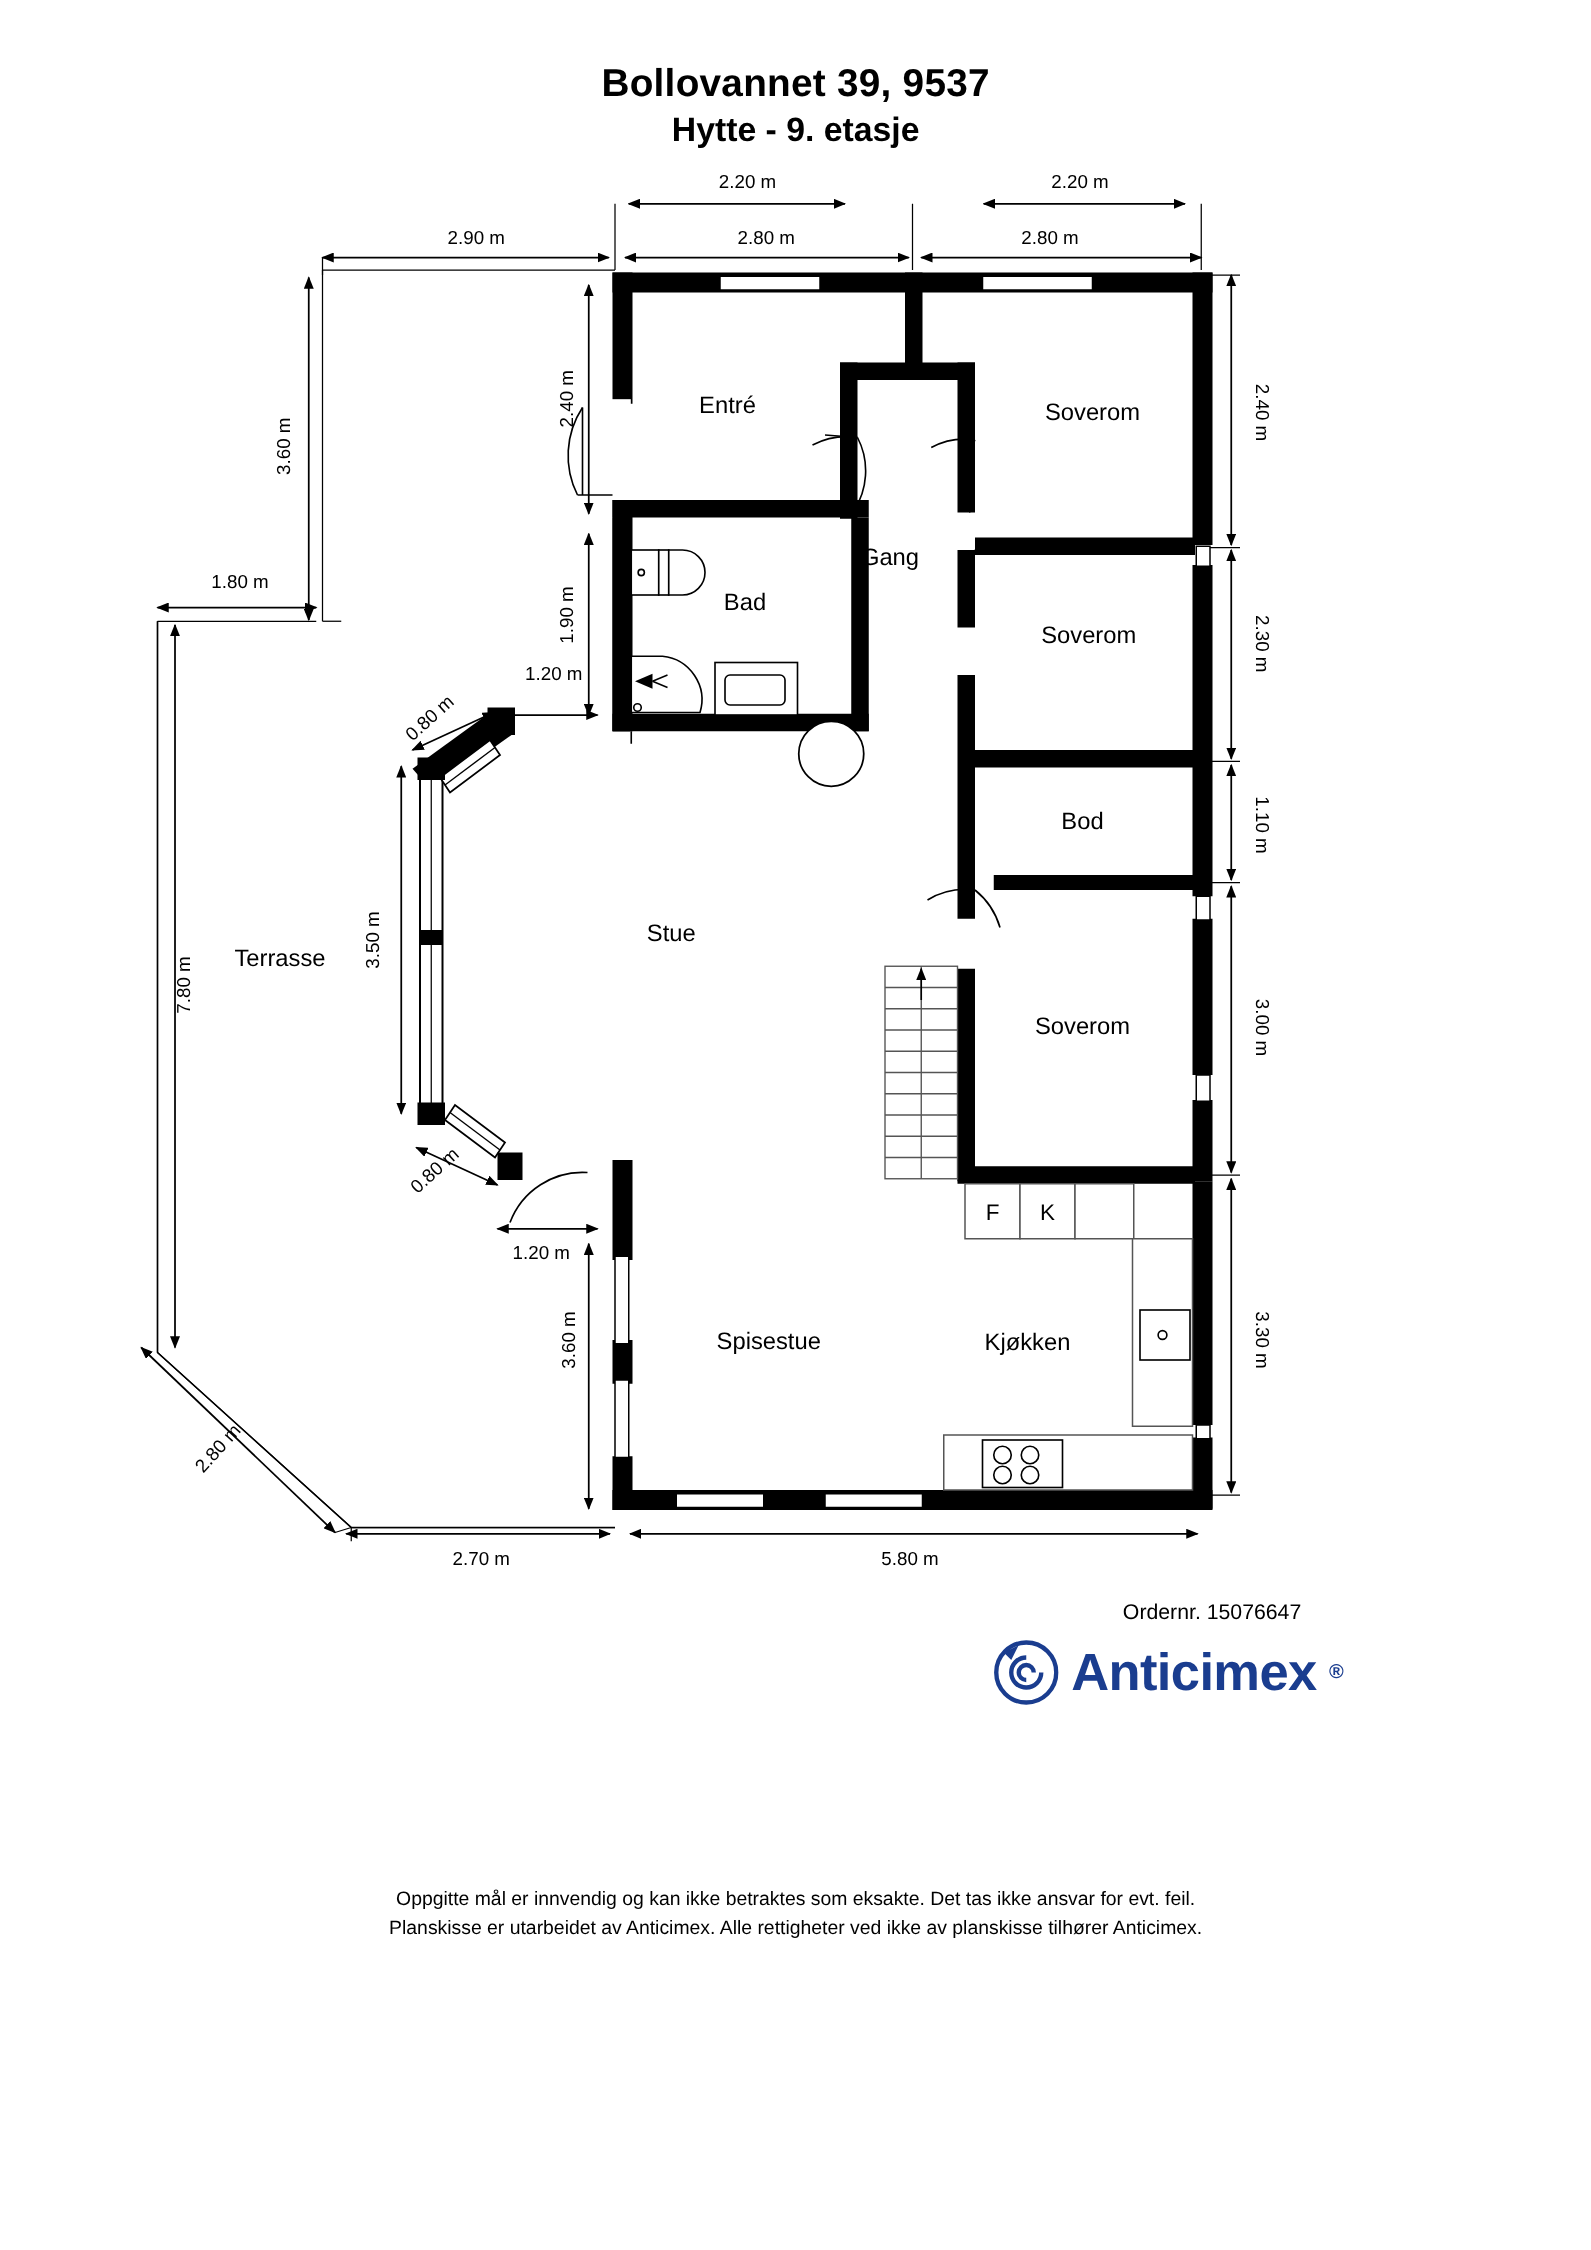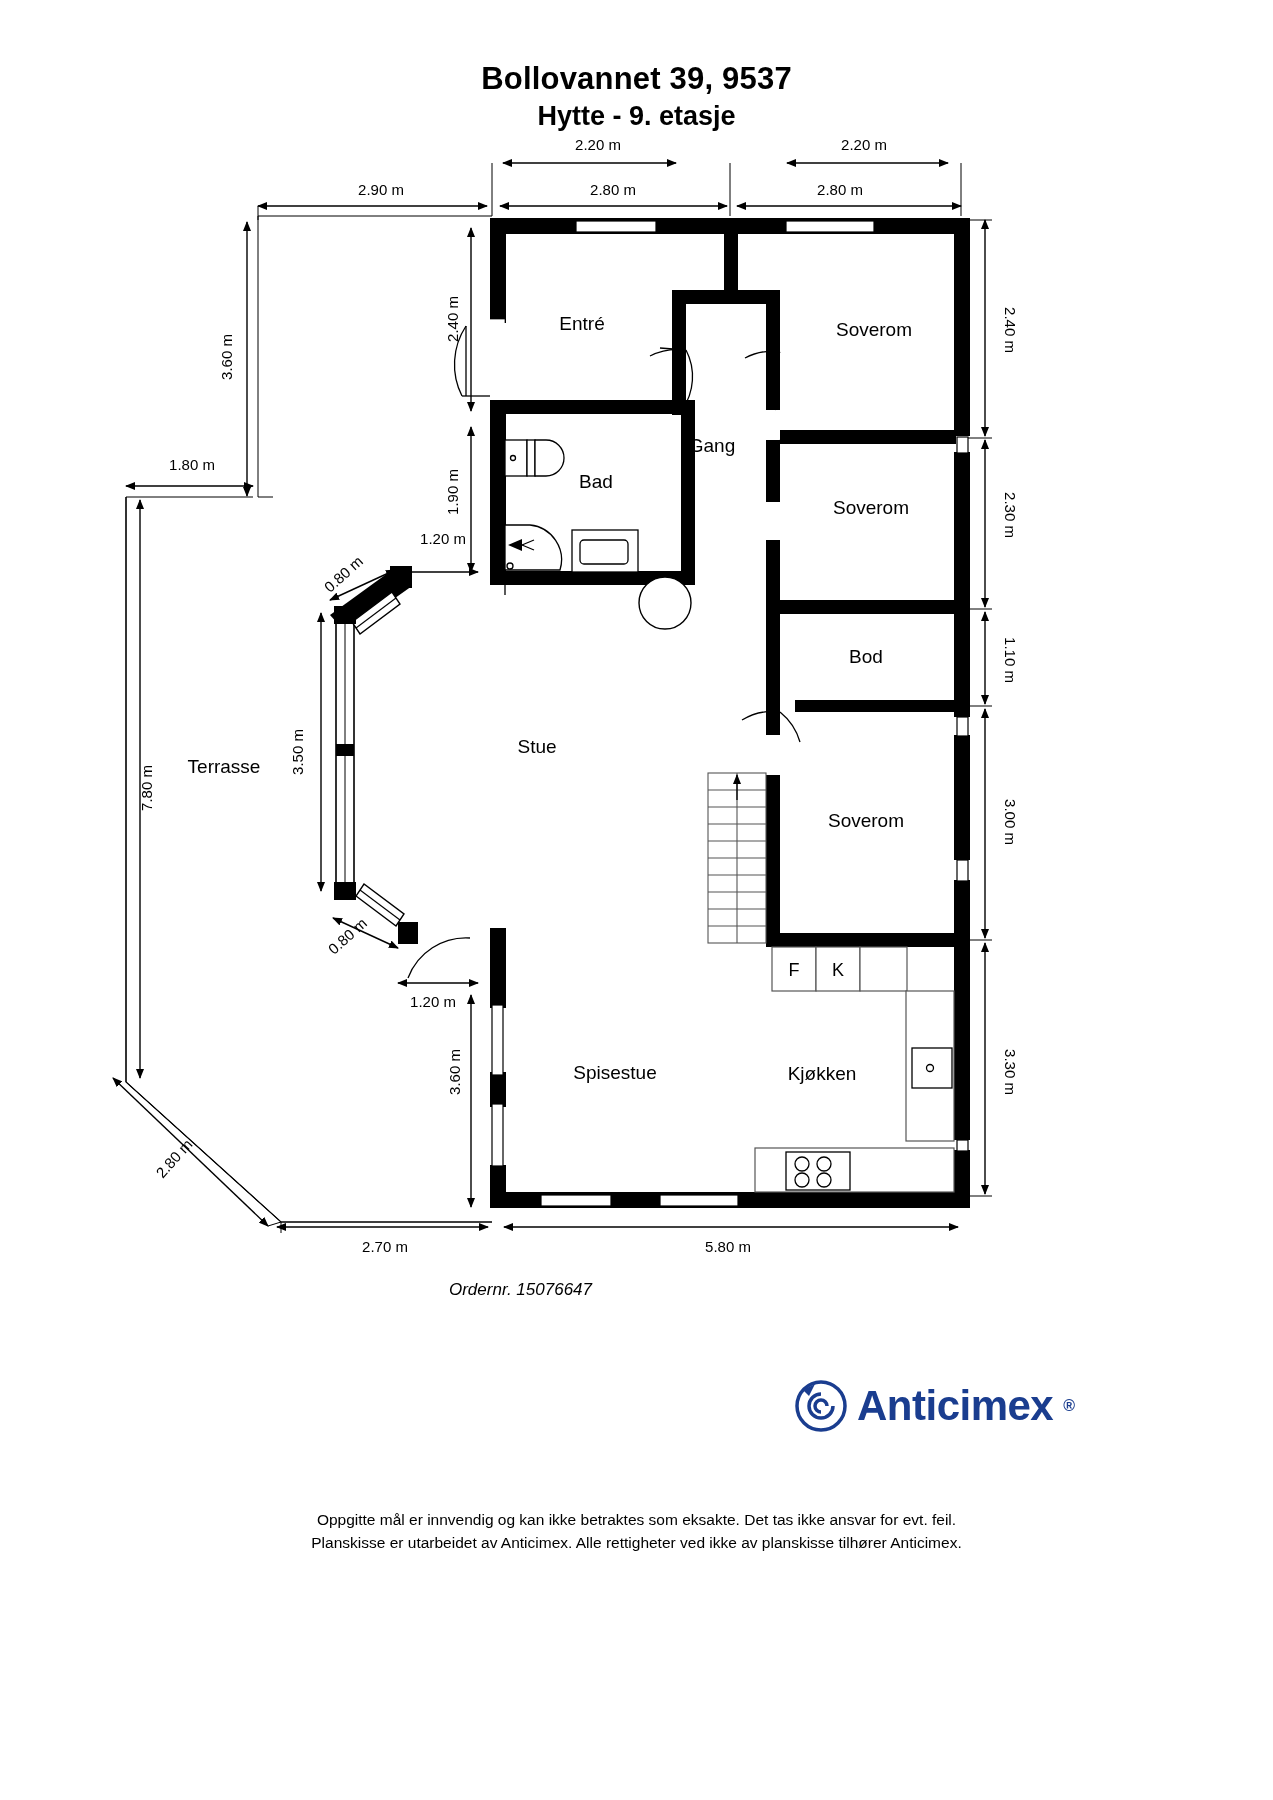--- a/index.html
+++ b/index.html
@@ -27,21 +27,20 @@
     top: 48px;
     width: 1273px;
     text-align: center;
     pointer-events: none;
   }
   .title-line1 {
     font-size: 31px;
     font-weight: bold;
     letter-spacing: 0.2px;
     line-height: 38px;
-    margin-top: 12px;
   }
   .title-line2 {
     font-size: 27px;
     font-weight: bold;
     line-height: 36px;
   }
   svg#plan {
     position: absolute;
     left: 0;
     top: 0;
@@ -53,28 +52,27 @@
     width: 1273px;
     text-align: center;
     font-size: 15.5px;
     line-height: 23px;
   }
   .ordernr {
     position: absolute;
     left: 0;
     top: 1280px;
     width: 1041px;
-    text-align: center;
+    text-align: right;
     font-size: 17px;
-    font-style: italic;
   }
   .logo-wrap {
     position: absolute;
     left: 795px;
-    top: 1380px;
+    top: 1312px;
     display: flex;
     align-items: center;
     gap: 10px;
   }
   .logo-text {
     font-size: 42px;
     font-weight: bold;
     color: #1a3d8f;
     letter-spacing: -0.5px;
     font-family: "Liberation Sans", sans-serif;

